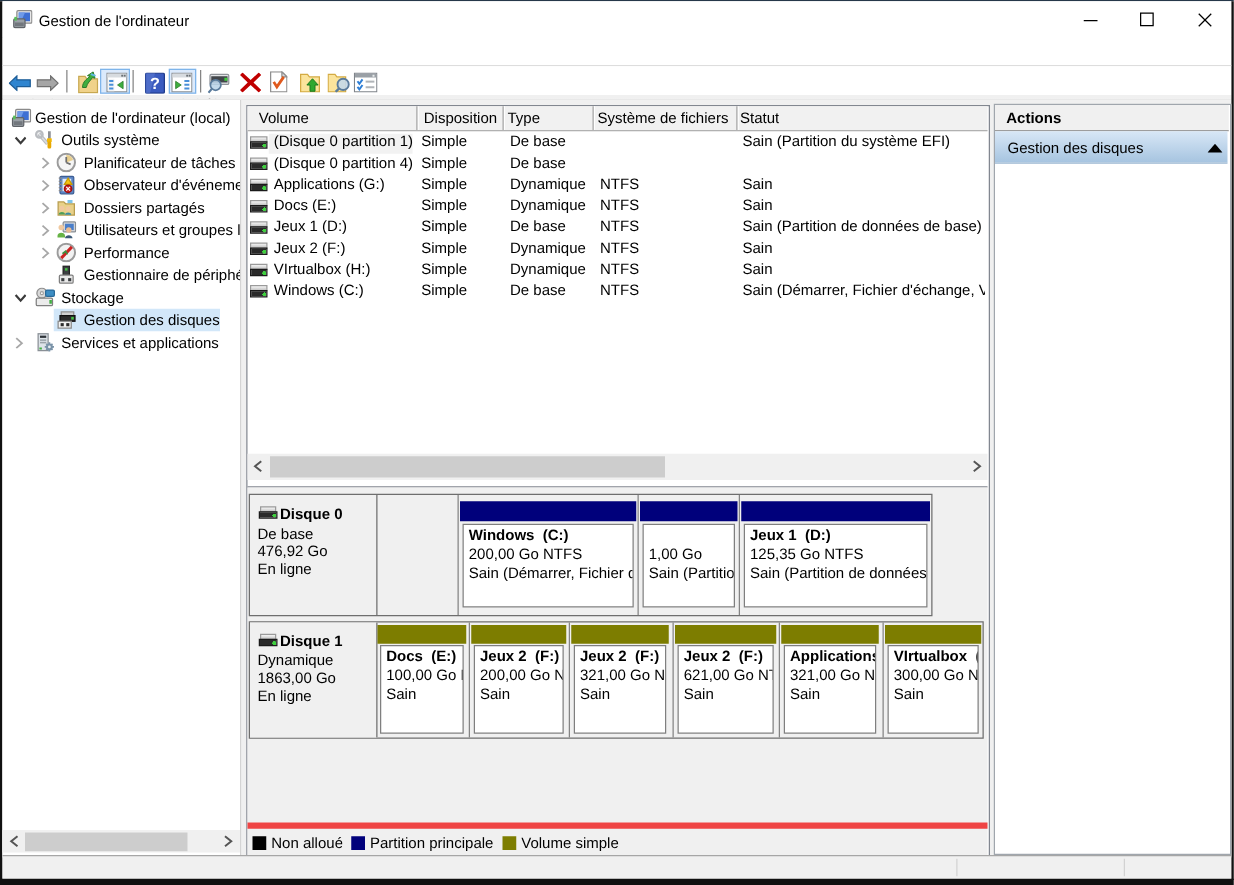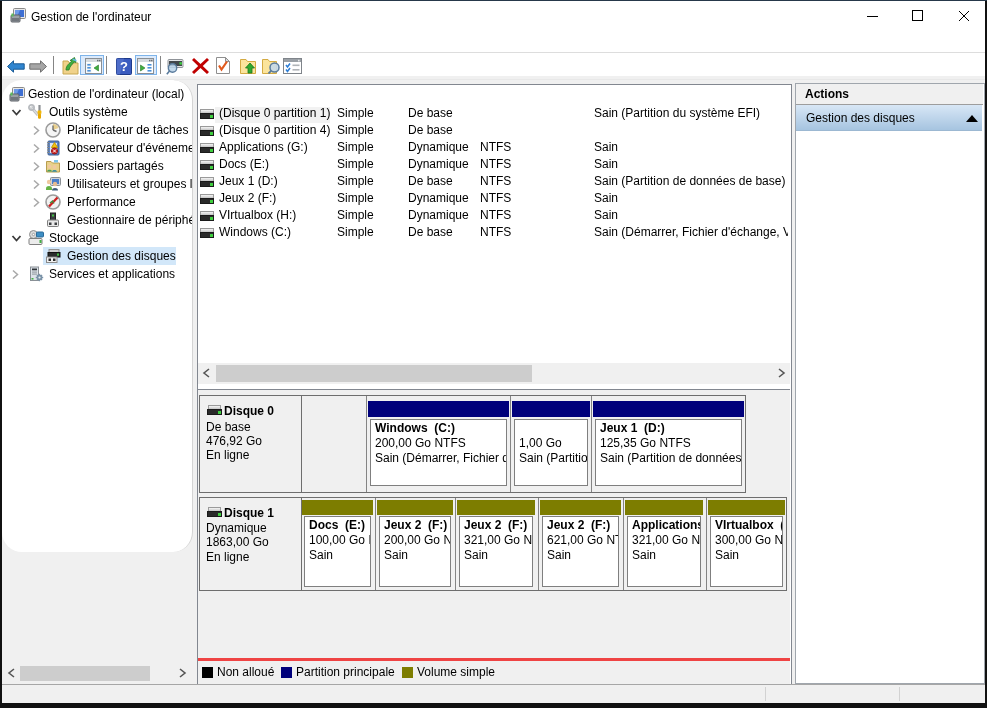--- a/index.html
+++ b/index.html
@@ -18,36 +18,36 @@
 
 #menubar{left:2px;top:30px;width:983px;height:22px;background:#fff;border-bottom:1px solid #dddddd;}
 .menuitem{position:absolute;top:4px;height:15px;line-height:15px;margin-top:33px;}
 
 #toolbar{left:2px;top:53px;width:983px;height:26px;background:linear-gradient(#ffffff 0px,#ffffff 23px,#f0f0f0 23px);border-bottom:1px solid #e8e8e8;}
 .tsep{position:absolute;top:3px;width:1px;height:18px;background:#858585;}
 .tbtn{position:absolute;top:2px;width:22px;height:18px;background:#dbeafc;border:1px solid #7eb4ea;}
 
 #content{left:2px;top:80px;width:983px;height:606px;background:#f0f0f0;}
 
-#lpanel{left:0px;top:0px;width:190px;height:472px;background:#fff;border-right:1px solid #d4d4d4;border-radius:20px;}
+#lpanel{left:0px;top:0px;width:190px;height:604px;background:#fff;border-right:1px solid #d4d4d4;}
 .trow{position:absolute;left:0;width:190px;height:18px;line-height:18px;}
 .tsel{position:absolute;left:41px;top:0px;width:133px;height:18px;background:#d2e7f9;}
 .chev{position:absolute;width:10px;height:10px;}
 .ticon{position:absolute;top:1px;width:16px;height:16px;}
 
 #mpanel{left:195px;top:4px;width:593px;height:599px;background:#fff;border:1px solid #828790;}
 #mhead{left:0;top:0;width:592px;height:19px;background:#f1f1f1;border-bottom:1px solid #b1b1b1;}
 .hsep{position:absolute;top:0px;width:1px;height:19px;background:#a6a6a6;box-shadow:1px 0 0 #ffffff;}
 .vrow{position:absolute;left:0;width:592px;height:17px;line-height:17px;}
 .cell{position:absolute;top:0;height:17px;line-height:17px;overflow:hidden;white-space:nowrap;}
 #mscroll{left:0;top:278px;width:592px;height:21px;background:#f0f0f0;}
 #mthumb{left:18px;top:2px;width:316px;height:17px;background:#cdcdcd;}
 #msplit{left:0;top:304px;width:592px;height:1px;background:#828790;}
 #gpane{left:0;top:305px;width:592px;height:268px;background:#f0f0f0;}
-#legend{left:0;top:573px;width:592px;height:25px;background:#f0f0f0;border-top:3px solid #ef4444;}
+#legend{left:0;top:573px;width:592px;height:25px;background:#f0f0f0;border-top:5px solid #ef4444;}
 .lsq{position:absolute;top:6px;width:11px;height:11px;}
 .dlabel{background:#f0f0f0;border-right:1px solid #6e6e6e;}
 .drow{position:absolute;border:1px solid #6e6e6e;box-sizing:border-box;background:#f0f0f0;}
 .pcell{box-sizing:border-box;}
 .pbar{left:1px;right:1px;}
 .d0 .pbar{top:5px;height:16px;}
 .d0 .pbox{top:23px;bottom:6px;}
 .d1 .pbar{top:2px;height:15px;}
 .d1 .pbox{top:18px;bottom:3px;}
 .pbox{left:3px;right:3px;background:#fff;border:1px solid #7f7f7f;padding:1px 0 0 4px;overflow:hidden;}
@@ -342,20 +342,31 @@
         <div class="abs" style="left:18px;top:2px;width:130px;height:15px;background:#cdcdcd;"></div>
         <svg class="abs" style="left:4px;top:3px;" width="10" height="12">
             <path d="M8 2 L3 6 L8 10" stroke="#555" stroke-width="1.6" fill="none"></path>
           </svg>
         <svg class="abs" style="left:176px;top:3px;" width="10" height="12">
             <path d="M2 2 L7 6 L2 10" stroke="#555" stroke-width="1.6" fill="none"></path>
           </svg>
       </div>
     </div>
     <div class="abs" id="mpanel">
+      <div class="abs" id="mhead">
+        <div class="cell" style="left:9px;top:1px;">Volume</div>
+        <div class="cell" style="left:141px;top:1px;">Disposition</div>
+        <div class="cell" style="left:208px;top:1px;">Type</div>
+        <div class="cell" style="left:280px;top:1px;">Système de fichiers</div>
+        <div class="cell" style="left:394px;top:1px;">Statut</div>
+        <div class="hsep" style="left:135px;"></div>
+        <div class="hsep" style="left:204px;"></div>
+        <div class="hsep" style="left:276px;"></div>
+        <div class="hsep" style="left:391px;"></div>
+      </div>
       <div id="volrows">
         <div class="vrow" style="top:20px;">
             <span class="abs" style="left:17px;top:2px;width:115px;height:16px;background:#f2f2f2;"></span>
             <span class="vicon"></span>
             <span class="cell" style="left:21px;width:112px;">(Disque 0 partition 1)</span>
             <span class="cell" style="left:139px;">Simple</span>
             <span class="cell" style="left:210px;">De base</span>
             <span class="cell" style="left:396px;width:194px;">Sain (Partition du système EFI)</span>
           </div>
         <div class="vrow" style="top:37px;">

